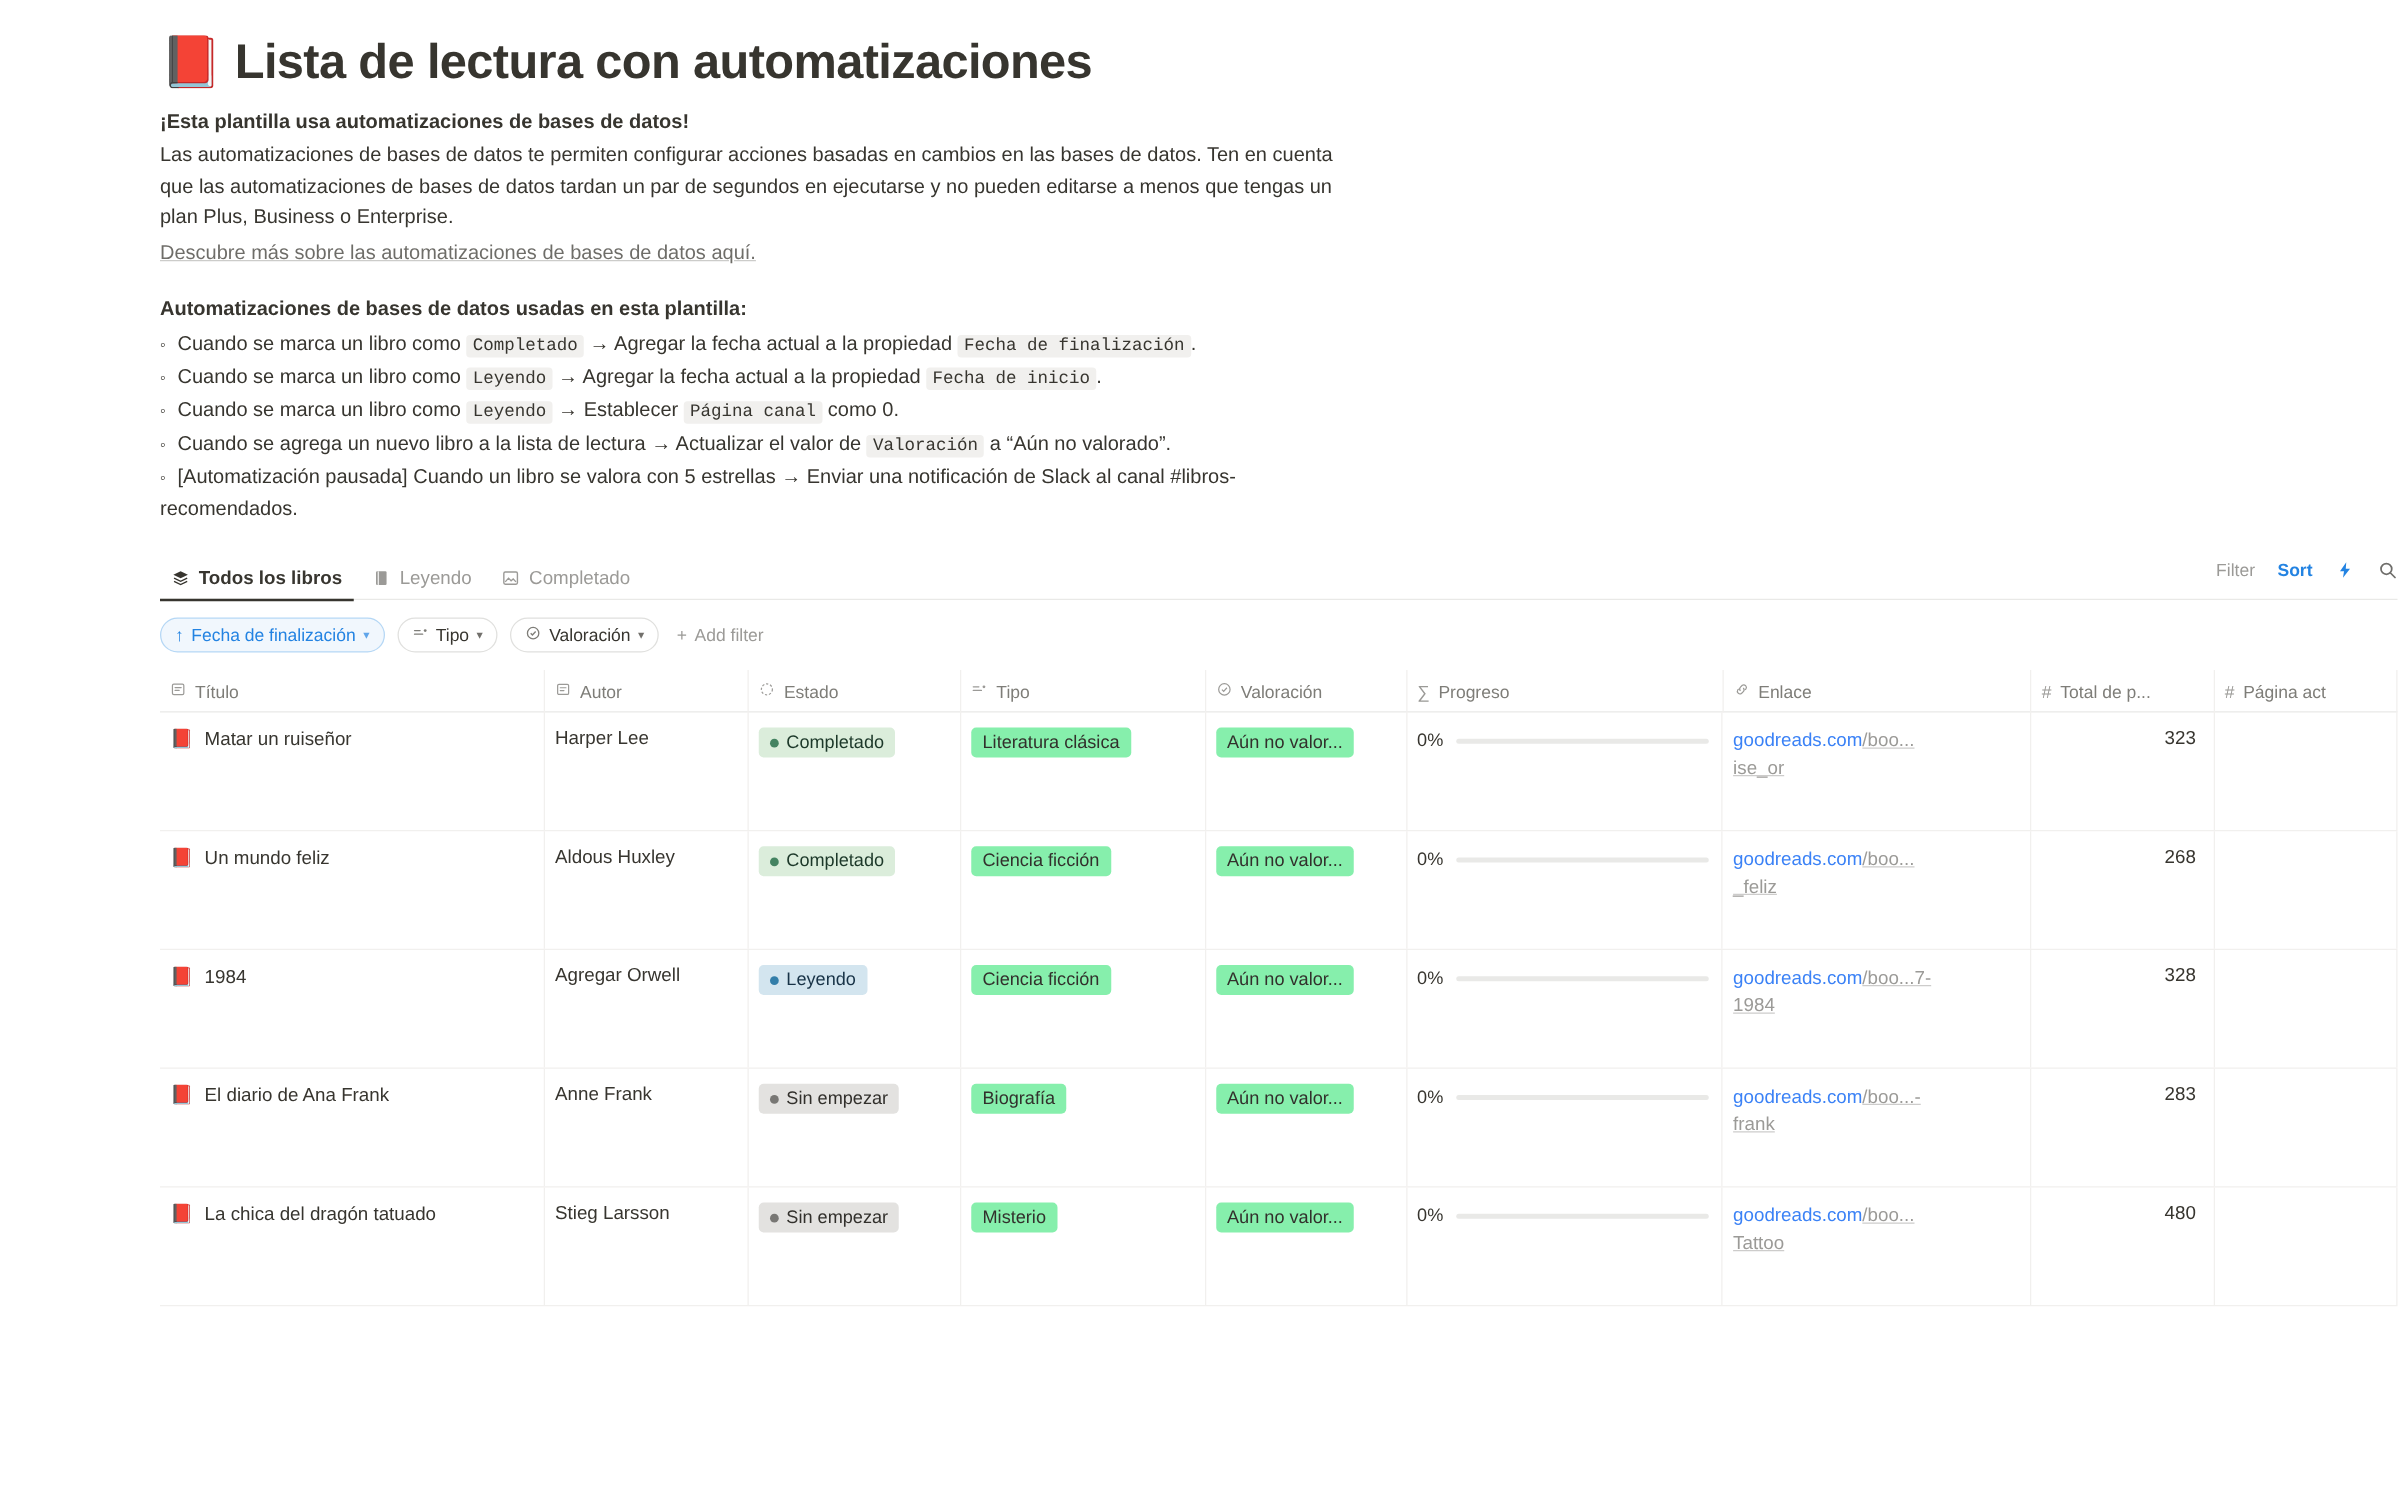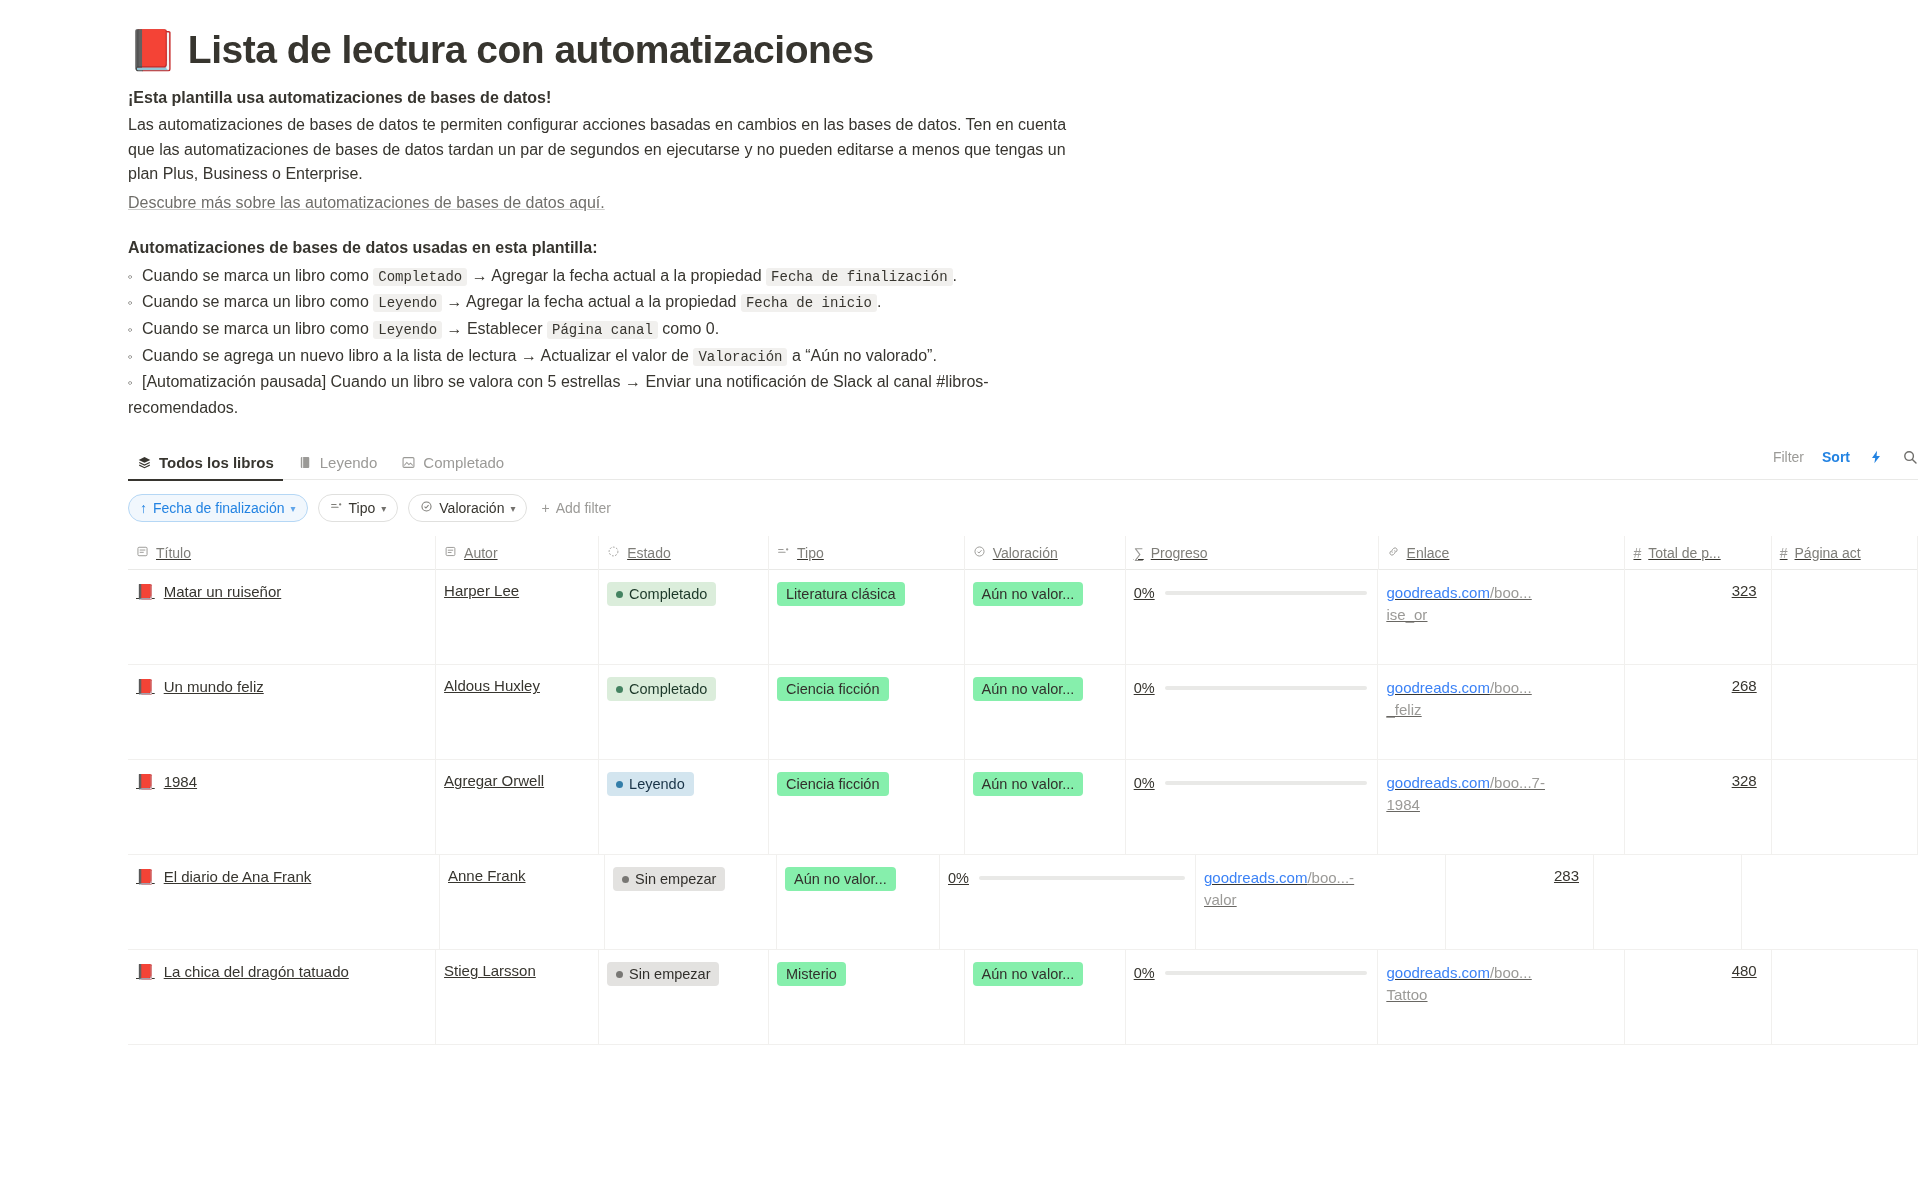--- a/index.html
+++ b/index.html
@@ -141,21 +141,21 @@
     display: inline-flex;
     align-items: center;
     gap: 6px;
     font-size: 14px;
     color: #9b9a97;
     cursor: pointer;
     padding-left: 4px;
   }
 
   
-  .table { margin-top: 14px; width: 1790px; text-decoration: underline; }
+  .table { margin-top: 14px; width: 1790px; }
   .thead {
     display: flex;
     border-bottom: 1px solid #e9e9e7;
     height: 34px;
     align-items: center;
   }
   .th {
     display: flex;
     align-items: center;
     gap: 7px;
@@ -553,33 +553,36 @@
             <span class="title-text">El diario de Ana Frank</span>
           </div>
         </div>
         <div class="td c-autor">Anne Frank</div>
         <div class="td c-estado">
           <span class="pill pill-gray">
               <span class="bullet-dot"></span>
               <span>Sin empezar</span>
             </span>
         </div>
+        <div class="td c-tipo">
+          <span class="pill pill-plain">Biografía</span>
+        </div>
         <div class="td c-valor">
           <span class="pill pill-plain">Aún no valor...</span>
         </div>
         <div class="td c-prog">
           <div class="prog-row">
             <span class="prog-label">0%</span>
             <span class="prog-track"><span class="prog-fill" style="width:0%"></span></span>
           </div>
         </div>
         <div class="td c-enlace">
           <div class="link-cell">
             <a href="#"><span class="dom">goodreads.com</span><span class="path">/boo...-</span></a>
-            <div class="link-line2">valor</div>
+            <div class="link-line2">frank</div>
           </div>
         </div>
         <div class="td c-total right"><span class="num-val">283</span></div>
         <div class="td c-pagina right"><span class="num-val"></span></div>
       </div>
 
       <div class="tr">
         <div class="td c-title">
           <div class="title-cell">
             <span class="book-glyph">📕</span>

